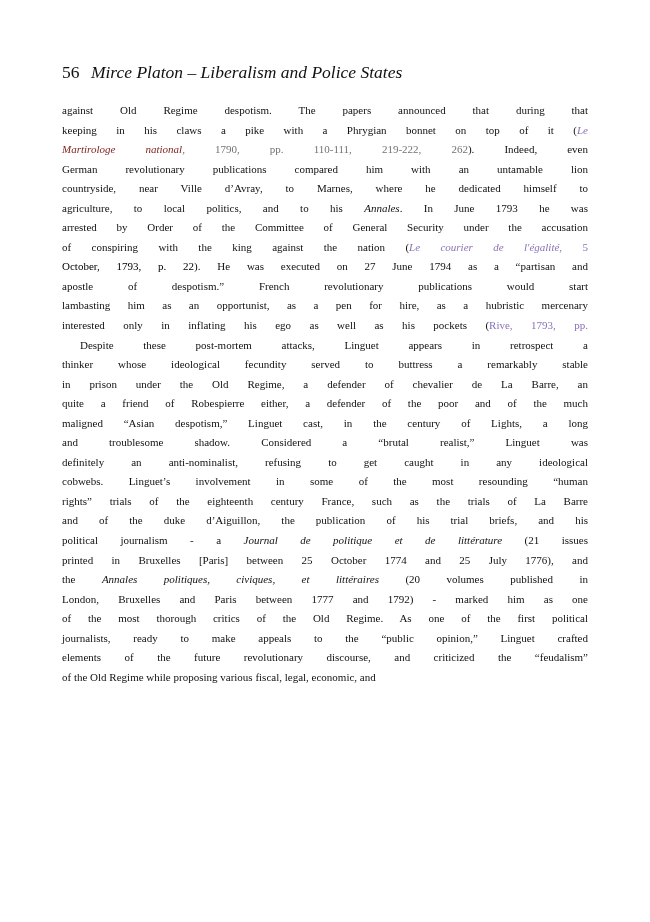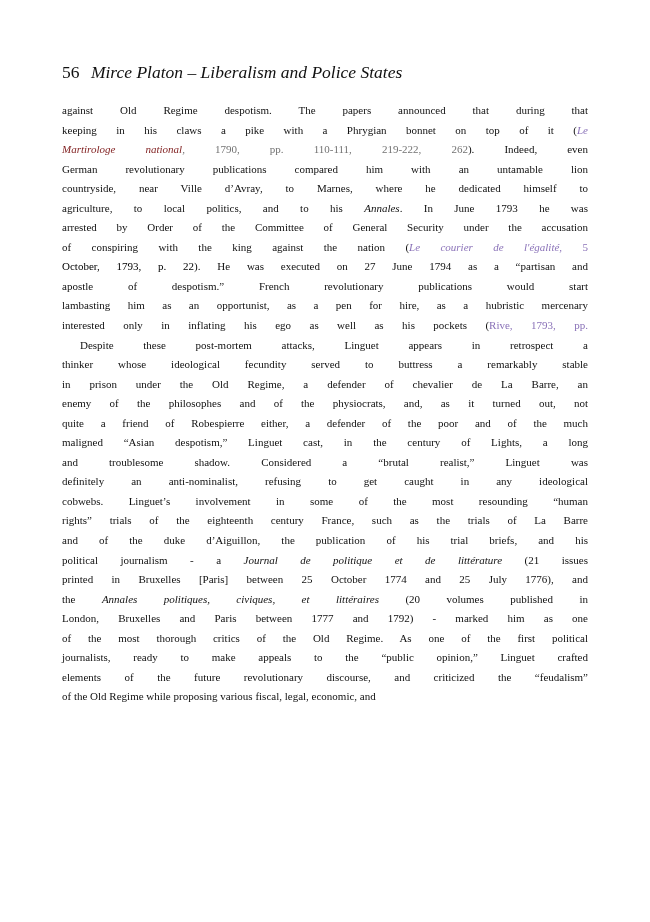--- a/index.html
+++ b/index.html
@@ -42,21 +42,20 @@
         <span class="line"><span>of conspiring with the king against the nation (</span><span class="cite it" style="color: rgb(138, 114, 184);">Le courier de l'égalité</span><span class="cite" style="color: rgb(138, 114, 184);">, 5</span></span>
         <span class="line"><span class="cite" style="color: #000000;">October, 1793, p. 22</span><span>). He was executed on 27 June 1794 as a “partisan and</span></span>
         <span class="line"><span>apostle of despotism.” French revolutionary publications would start</span></span>
         <span class="line"><span>lambasting him as an opportunist, as a pen for hire, as a hubristic mercenary</span></span>
         <span class="line"><span>interested only in inflating his ego as well as his pockets (</span><span class="cite" style="color: rgb(138, 114, 184);">Rive, 1793, pp.</span></span>
       </div>
       <div class="para">
         <span class="line" style="padding-left: 18px;"><span>Despite these post-mortem attacks, Linguet appears in retrospect a</span></span>
         <span class="line"><span>thinker whose ideological fecundity served to buttress a remarkably stable</span></span>
         <span class="line"><span>in prison under the Old Regime, a defender of chevalier de La Barre, an</span></span>
-        <span class="line"><span>enemy of the philosophes and of the physiocrats, and, as it turned out, not</span></span>
         <span class="line"><span>quite a friend of Robespierre either, a defender of the poor and of the much</span></span>
         <span class="line"><span>maligned “Asian despotism,” Linguet cast, in the century of Lights, a long</span></span>
         <span class="line"><span>and troublesome shadow. Considered a “brutal realist,” Linguet was</span></span>
         <span class="line"><span>definitely an anti-nominalist, refusing to get caught in any ideological</span></span>
         <span class="line"><span>cobwebs. Linguet’s involvement in some of the most resounding “human</span></span>
         <span class="line"><span>rights” trials of the eighteenth century France, such as the trials of La Barre</span></span>
         <span class="line"><span>and of the duke d’Aiguillon, the publication of his trial briefs, and his</span></span>
         <span class="line"><span>political journalism - a </span><span class="it">Journal de politique et de littérature</span><span> (21 issues</span></span>
         <span class="line"><span>printed in Bruxelles [Paris] between 25 October 1774 and 25 July 1776), and</span></span>
         <span class="line"><span>the </span><span class="it">Annales politiques, civiques, et littéraires</span><span> (20 volumes published in</span></span>

